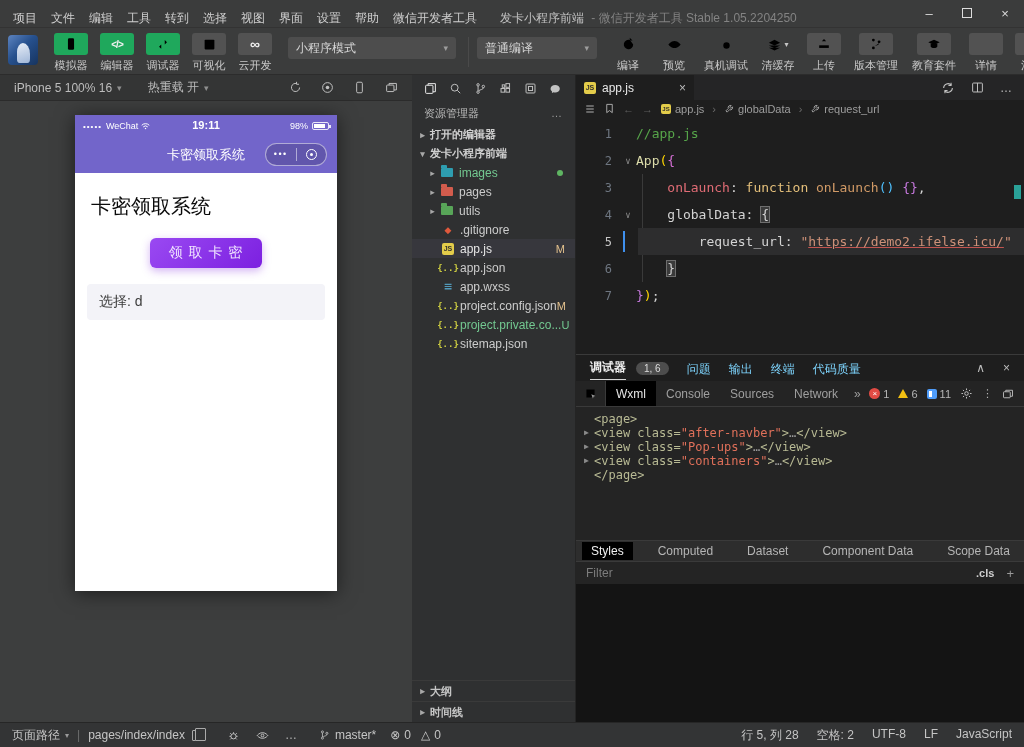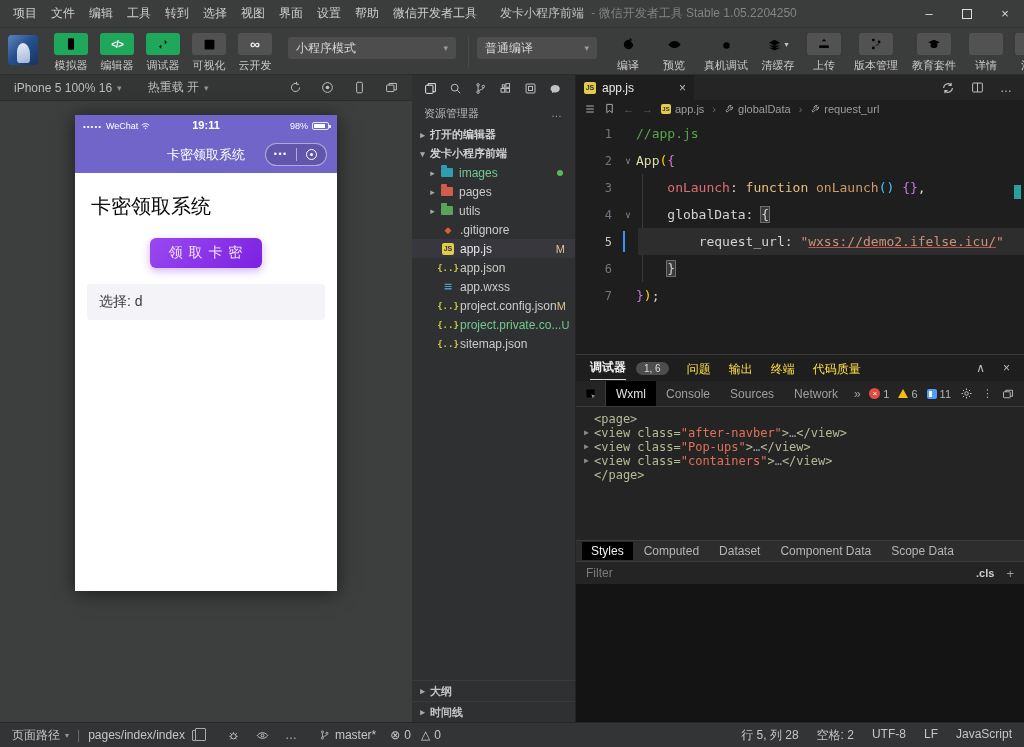--- a/index.html
+++ b/index.html
@@ -5,21 +5,21 @@
   *{box-sizing:border-box;margin:0;padding:0}
   html,body{width:1024px;height:747px;overflow:hidden;background:#1e1e1e;
     font-family:"Liberation Sans",sans-serif;-webkit-font-smoothing:antialiased}
   #app{position:relative;width:1024px;height:747px;background:#3b3c3c;color:#c8c8c8;font-size:12px}
   svg{display:block}
   .ic{display:inline-flex;align-items:center;justify-content:center;color:#c2c2c2}
   .ic svg{stroke:currentColor;fill:none;stroke-width:1.2}
 
   
   #titlebar{position:absolute;left:0;top:0;width:1024px;height:28px;background:#3b3c3c;
-    display:flex;align-items:center;border-bottom:1px solid #333}
+    display:flex;align-items:flex-end;border-bottom:1px solid #333}
   #menu-bar{display:flex;align-items:center;margin-left:6px}
   .menu-item{padding:0 7px;color:#cfcfcf;font-size:12px;cursor:default}
   #win-title{margin-left:16px;font-size:12px;white-space:nowrap}
   #win-title .t-main{color:#c2c2c2}
   #win-title .t-sub{color:#838383;margin-left:4px}
   #win-ctrls{margin-left:auto;display:flex;height:28px}
   .wc{width:38px;display:flex;align-items:center;justify-content:center;color:#ddd;font-size:13px}
   .wc .sq{width:10px;height:10px;border:1px solid #ddd}
 
   
@@ -143,21 +143,21 @@
   .c-pur{color:#c678dd}.c-pln{color:#d4d4d4}.c-str{color:#ce9178}
   .c-lnk{color:#ce9178;text-decoration:underline;text-decoration-color:#c25450}
   .c-match{color:#d4d4d4;background:#3a3a3a;outline:1px solid #6e6e6e}
   .iguide{position:absolute;width:1px;background:#3a3a3a}
   #ig-a{left:66px;top:57px;height:108px}
   #ig-b{left:99px;top:111px;height:27px}
   #ruler-mark{position:absolute;right:3px;top:68px;width:7px;height:14px;background:#2aa198}
 
   
   #paneltabs{height:27px;border-top:1px solid #3a3a3a;display:flex;align-items:center;gap:18px;padding:0 14px;flex:none;background:#1e1e1e}
-  .ptabl{font-size:12px;color:#fde047;cursor:pointer;padding-top:2px}
+  .ptabl{font-size:12px;color:#7dd3fc;cursor:pointer;padding-top:2px}
   .ptabl.active{color:#f0f0f0;font-weight:bold;border-bottom:1px solid #d7d7d7;padding-bottom:3px}
   #ptab-badge{background:#4d4d4d;color:#dcdcdc;border-radius:9px;padding:1px 8px;font-size:10px;margin-left:-8px;cursor:pointer}
   #paneltabs .pright{margin-left:auto;display:flex;gap:18px;color:#bdbdbd;font-size:12px}
   #devtools{height:159px;background:#242424;flex:none;display:flex;flex-direction:column}
   #dt-toolbar{height:26px;border-bottom:1px solid #3a3a3a;display:flex;align-items:center;flex:none}
   #dt-inspect{width:30px;height:100%;display:flex;align-items:center;justify-content:center;border-right:1px solid #3a3a3a;color:#9a9a9a;cursor:pointer}
   .dtab{padding:12px 10px;height:100%;display:flex;align-items:center;font-size:12px;color:#9f9f9f;cursor:pointer}
   .dtab.active{background:#000;color:#e4e4e4}
   #dt-more{color:#9f9f9f;padding:0 6px;cursor:pointer}
   #dt-right{margin-left:auto;display:flex;align-items:center;gap:9px;padding-right:10px;color:#b5b5b5;font-size:11px}
@@ -165,21 +165,21 @@
   .err-ico{width:11px;height:11px;border-radius:50%;background:#e14b44;color:#fff;font-size:8px;line-height:11px;text-align:center}
   .warn-ico{width:0;height:0;border-left:5.5px solid transparent;border-right:5.5px solid transparent;border-bottom:9.5px solid #f2c012}
   .info-ico{width:10px;height:10px;background:#4f9cf9;border-radius:2px;position:relative}
   .info-ico::after{content:"";position:absolute;left:2px;top:2px;width:3px;height:6px;background:#fff}
   #wxml-tree{padding:5px 0 0 8px;font-family:"DejaVu Sans Mono",monospace;font-size:12px;line-height:14px}
   .wl{white-space:pre;display:flex;}
   .w-arrow{color:#8a8a8a;font-size:8px;width:10px;display:inline-block}
   .w-ind{width:10px;display:inline-block}
   .w-tag{color:#b8ba94}.w-val{color:#e0705a}.w-dim{color:#9a9a9a}
   #styletabs{height:22px;background:#2d2d2d;border-top:1px solid #3a3a3a;border-bottom:1px solid #3a3a3a;
-    display:flex;align-items:center;gap:2px;padding-left:6px;flex:none}
+    display:flex;align-items:center;gap:16px;padding-left:6px;flex:none}
   .stab{font-size:12px;color:#b5b5b5;padding:2px 9px;cursor:pointer}
   .stab.active{background:#000;color:#f0f0f0}
   #filterrow{height:22px;background:#242424;display:flex;align-items:center;padding:0 10px;flex:none;cursor:text}
   #filterrow .ph{color:#7c7c7c;font-size:12px}
   #filterrow .fr{margin-left:auto;display:flex;align-items:center;gap:12px}
   #filterrow .cls{color:#cfcfcf;font-weight:bold;font-size:11px}
   #filterrow .plus{color:#9a9a9a;font-size:13px;cursor:pointer}
   #deadspace{flex:1;background:#141414}
 
   
@@ -644,21 +644,21 @@
           </div>
           <div class="cl">
             <span class="g">4</span>
             <span class="f">∨</span>
             <span class="ct"><span class="c-pln">    </span><span class="c-pln">globalData</span><span class="c-pln">: </span><span class="c-match">{</span></span>
           </div>
           <div class="cl cur">
             <span class="g">5</span>
             <span class="f"></span>
             <span class="cbar"></span>
-            <span class="ct"><span class="c-pln">        </span><span class="c-pln">request_url</span><span class="c-pln">: </span><span class="c-str">"</span><span class="c-lnk">wxss://demo2.ifelse.icu/</span><span class="c-str">"</span></span>
+            <span class="ct"><span class="c-pln">        </span><span class="c-pln">request_url</span><span class="c-pln">: </span><span class="c-str">"</span><span class="c-lnk">https://demo2.ifelse.icu/</span><span class="c-str">"</span></span>
           </div>
           <div class="cl">
             <span class="g">6</span>
             <span class="f"></span>
             <span class="ct"><span class="c-pln">    </span><span class="c-match">}</span></span>
           </div>
           <div class="cl">
             <span class="g">7</span>
             <span class="f"></span>
             <span class="ct"><span class="c-pur">}</span><span class="c-gold">)</span><span class="c-pln">;</span></span>

